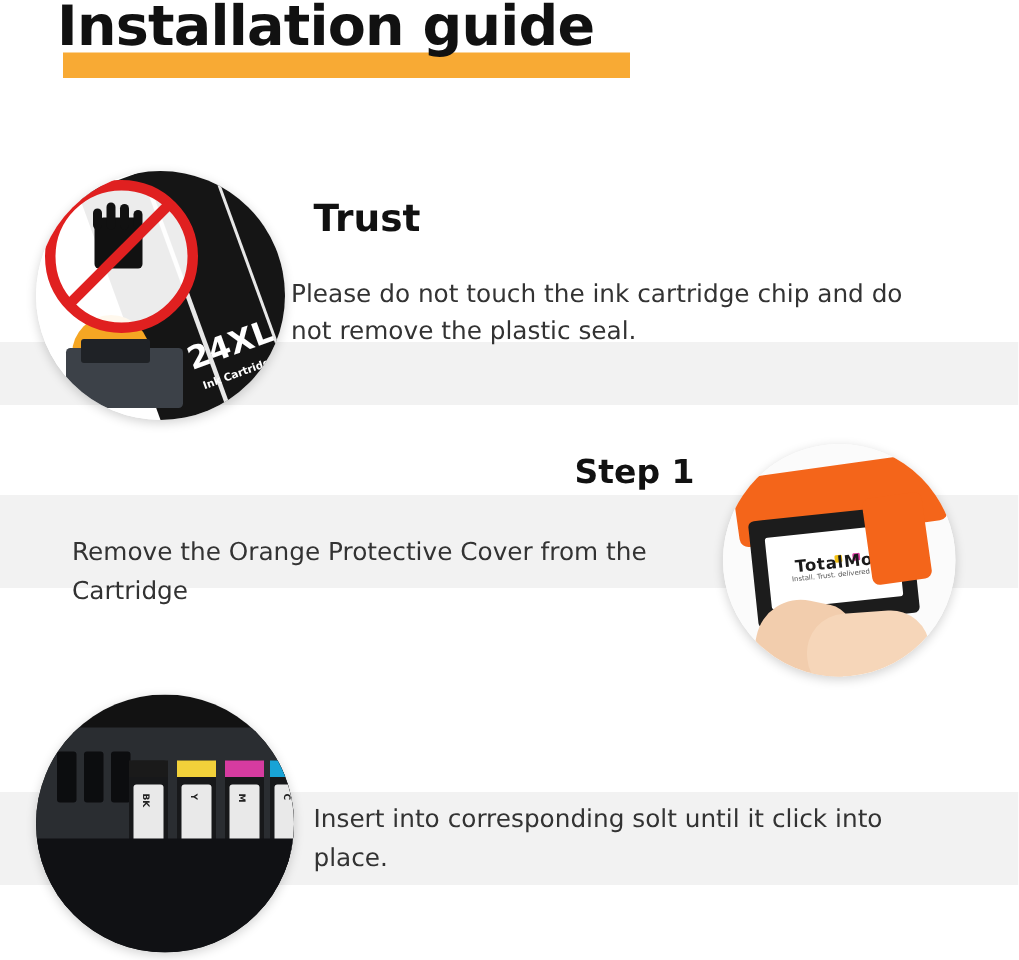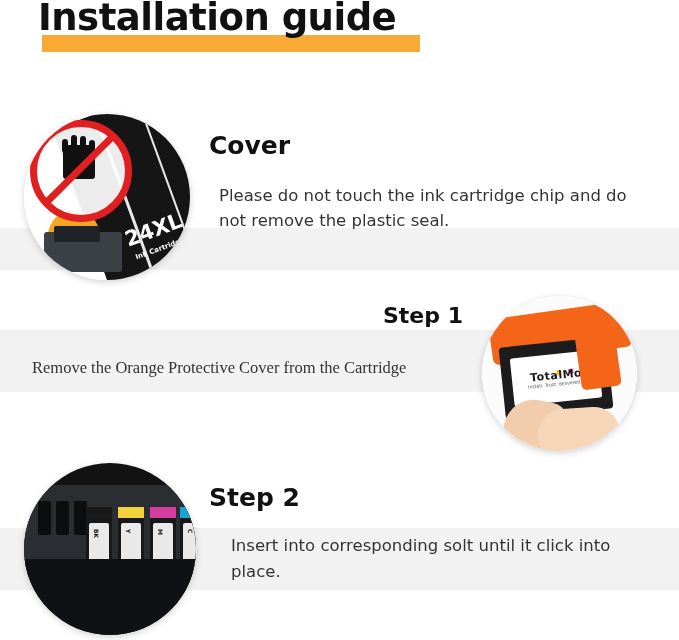--- a/index.html
+++ b/index.html
@@ -41,47 +41,45 @@
     background:#f2f2f2;
     left:0;
   }
 
   
   .note-heading{
     position:absolute;left:209px;top:131px;
     font-size:25px;font-weight:bold;color:#111;
   }
   .note-text{
-    position:absolute;left:219px;top:183px;
+    position:absolute;left:194px;top:183px;
     font-size:16.5px;line-height:25px;color:#333;
     width:430px;
   }
 
   
   .step1-heading{
     position:absolute;left:383px;top:303px;
     font-size:22px;font-weight:bold;color:#111;
   }
   .step1-text{
-    position:absolute;left:32px;top:355px;
+    position:absolute;left:48px;top:355px;
     font-size:16.5px;line-height:26px;color:#333;
     width:420px;
-    font-family:Liberation Serif, serif;
   }
 
   
   .step2-heading{
     position:absolute;left:209px;top:483px;
     font-size:25px;font-weight:bold;color:#111;
   }
   .step2-text{
     position:absolute;left:209px;top:533px;
     font-size:16.5px;line-height:26px;color:#333;
     width:420px;
-    margin-left:22px;
   }
 
   
   .circle{
     position:absolute;border-radius:50%;overflow:hidden;
     box-shadow:0 2px 7px rgba(0,0,0,0.18);
     background:#fff;
   }
 
   
@@ -221,21 +219,21 @@
     <div class="np-printer2"></div>
     <div class="no-sign">
       <div class="hand"></div>
       <div class="finger" style="left:25px;top:12px;width:6px;height:14px;"></div>
       <div class="finger" style="left:34px;top:8px;width:6px;height:18px;"></div>
       <div class="finger" style="left:43px;top:9px;width:6px;height:17px;"></div>
       <div class="finger" style="left:52px;top:13px;width:6px;height:13px;"></div>
       <div class="no-bar"></div>
     </div>
   </div>
-  <div class="note-heading">Cover</div>
+  <div class="note-heading">Trust</div>
   <div class="note-text">Please do not touch the ink cartridge chip and do not remove the plastic seal.</div>
 
   <div class="circle" id="step1-photo">
     <div class="s1-bg"></div>
     <div class="s1-orange"></div>
     <div class="s1-cart"></div>
     <div class="s1-label"></div>
     <div class="s1-dots">
       <span class="s1-dot" style="background:#f2c014;"></span>
       <span class="s1-dot" style="background:#d63ba0;"></span>
@@ -272,16 +270,15 @@
       <div class="face"></div>
         <div class="ftxt">M</div>
     </div>
     <div class="s2-cart" style="left:156px;">
       <div class="cap" style="background:#18a3d6;"></div>
       <div class="face"></div>
         <div class="ftxt">C</div>
     </div>
     <div class="s2-dark"></div>
   </div>
-  <div class="step2-heading">Step 2</div>
   <div class="step2-text">Insert into corresponding solt until it click into place.</div>
 
 </div>
 
 </body></html>

